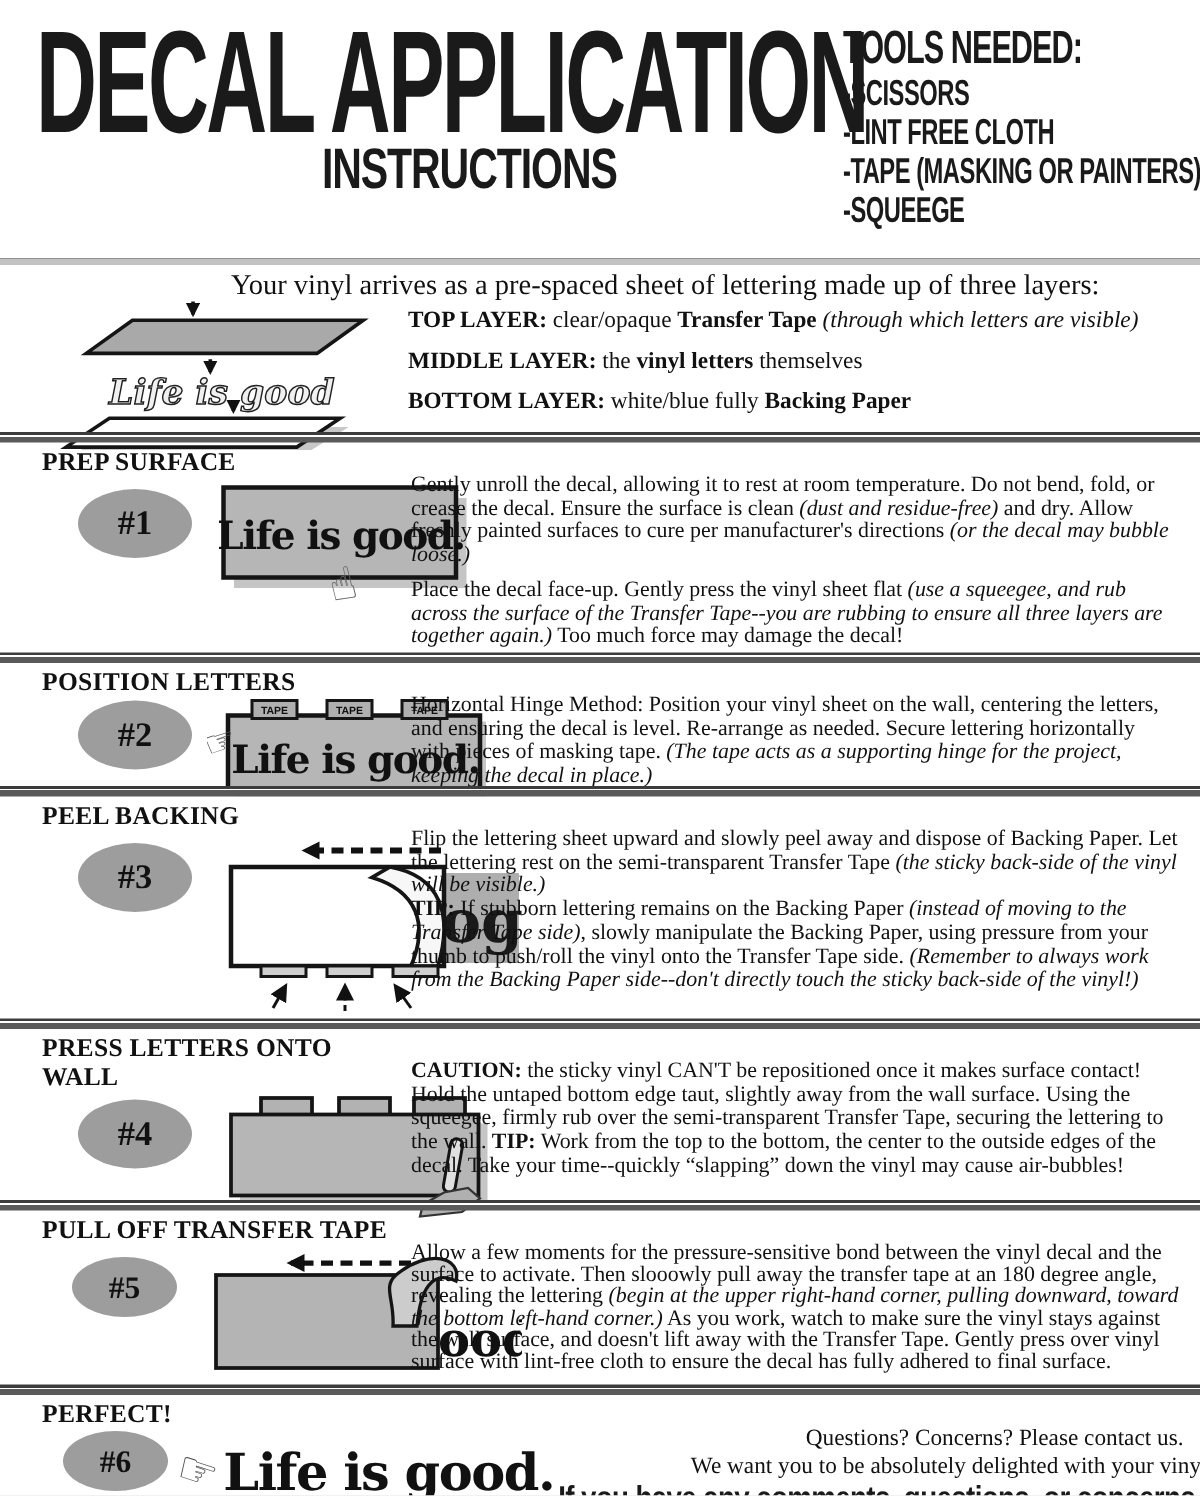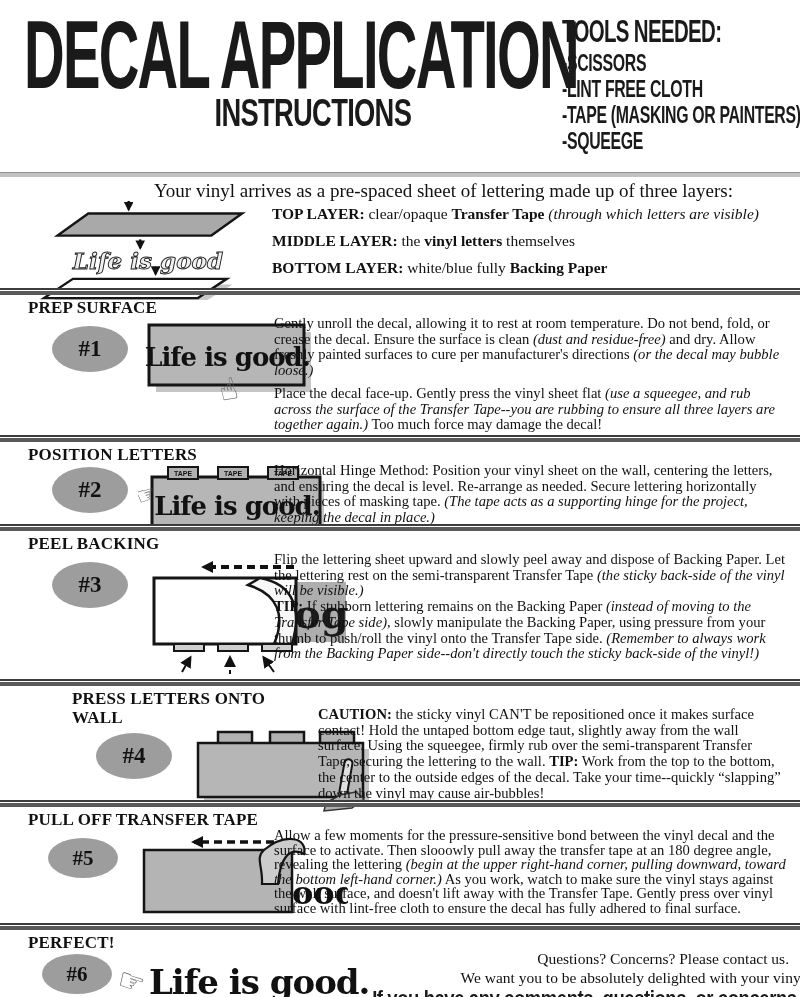--- a/index.html
+++ b/index.html
@@ -54,21 +54,21 @@
     display:flex; align-items:center; justify-content:center;
     font-weight:bold; font-size:23px; color:#111; margin:4px 0 0 24px;
   }
   .oval-small { width:70px; height:40px; font-size:21px; margin-left:20px; }
   .illu { margin-left:18px; flex:none; }
   .step-right { flex:1; padding:4px 14px 0 2px; font-size:14.6px;margin-top:17px; }
   .step-right p { line-height:15.7px; margin-bottom:7px; }
   .tight p { margin-bottom:0; }
   .dense p { line-height:14.5px; }
   .s1 { height:140px; } .s2 { height:82px; } .s3 { height:148px; }
-  .s4 { height:114px;padding-left:44px; } .s5 { height:116px;border-radius:20px; } .s6 { height:80px; }
+  .s4 { height:114px; } .s5 { height:116px;border-radius:20px; } .s6 { height:80px; }
   
   .perfect-left { display:flex; align-items:flex-start; }
   .perfect-sign { display:flex; align-items:center; margin:10px 0 0 6px; }
   .hand-glyph { font-family:"DejaVu Sans", sans-serif; font-size:30px; color:#555;
     transform:rotate(18deg); display:inline-block; line-height:1; }
   .lig-text { font-family:"DejaVu Serif", serif; font-weight:bold; font-size:34px;
     letter-spacing:-1px; margin-left:4px; white-space:nowrap; }
   .footer-lines { text-align:center; padding-top:2px; }
   .footer-q { font-size:15.5px; line-height:19px; }
   .footer-bold {

